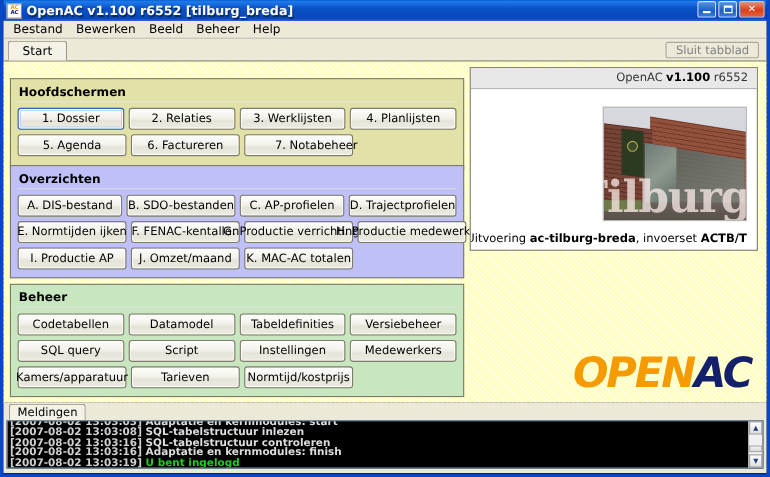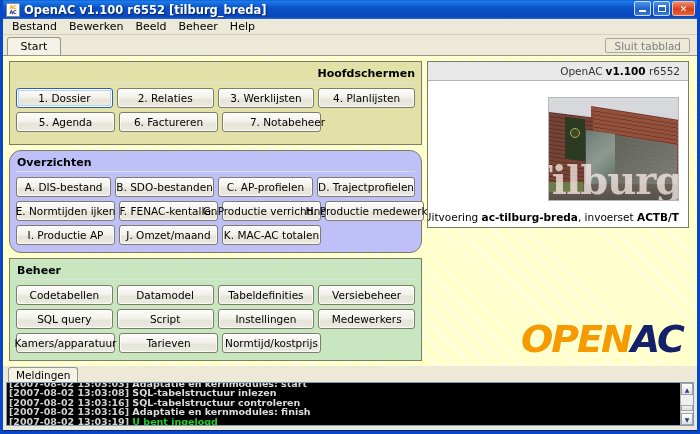--- a/index.html
+++ b/index.html
@@ -126,21 +126,21 @@
     border-radius: 3px;
     display: flex; align-items: center; justify-content: center;
     font-size: 10.5px; color: #000; white-space: nowrap;
     box-shadow: inset 0 0 0 1px rgba(255,255,255,.7);
   }
   .xbtn.focused {
     border: 1px solid #2a5fb8;
     box-shadow: inset 0 0 0 1px #ffffff, inset 0 0 0 2px #bcd2ef;
   }
 
-  #panel-hoofd  { left: 6px;  top: 5px;   width: 413px; height: 84px;  background: #e2e2a8; text-align: right; }
+  #panel-hoofd  { left: 6px;  top: 15px;   width: 413px; height: 84px;  background: #e2e2a8; }
   #panel-over   { left: 6px;  top: 94px;  width: 413px; height: 103px; background: #c0c0f8; }
   #panel-beheer { left: 6px;  top: 202px; width: 413px; height: 103px; background: #c8e6c0; }
 
   
   #info-panel {
     position: absolute; left: 424px; top: 5px;
     width: 262px; height: 167px;
     background: #ffffff;
     border: 1px solid #7d7a68;
     overflow: hidden;
@@ -305,21 +305,21 @@
           <div class="xbtn" style="width: 99px;">2. Relaties</div>
           <div class="xbtn" style="width: 99px;">3. Werklijsten</div>
           <div class="xbtn" style="width: 99px;">4. Planlijsten</div>
         </div>
         <div class="btnrow">
           <div class="xbtn" style="width: 99px;">5. Agenda</div>
           <div class="xbtn" style="width: 99px;">6. Factureren</div>
           <div class="xbtn" style="width: 99px; padding-left: 32px;">7. Notabeheer</div>
         </div>
       </div>
-    <div class="panel" id="panel-over" style="background: rgb(192, 192, 248); border-radius: 12px;">
+    <div class="panel" id="panel-over" style="background: rgb(192, 192, 248);">
         <div class="panel-title">Overzichten</div>
         <div class="panel-rule"></div>
         <div class="btnrow">
           <div class="xbtn" style="width: 99px;">A. DIS-bestand</div>
           <div class="xbtn" style="width: 99px;">B. SDO-bestanden</div>
           <div class="xbtn" style="width: 99px;">C. AP-profielen</div>
           <div class="xbtn" style="width: 99px;">D. Trajectprofielen</div>
         </div>
         <div class="btnrow">
           <div class="xbtn" style="width: 99px;">E. Normtijden ijken</div>

